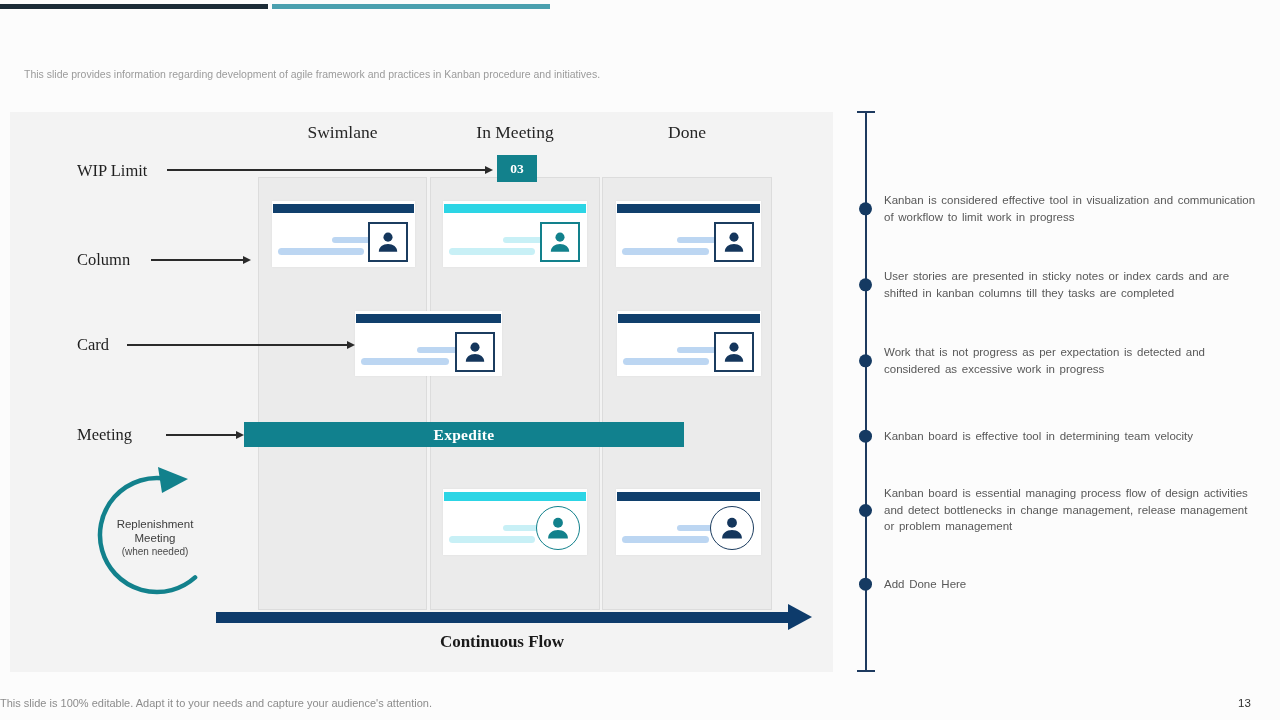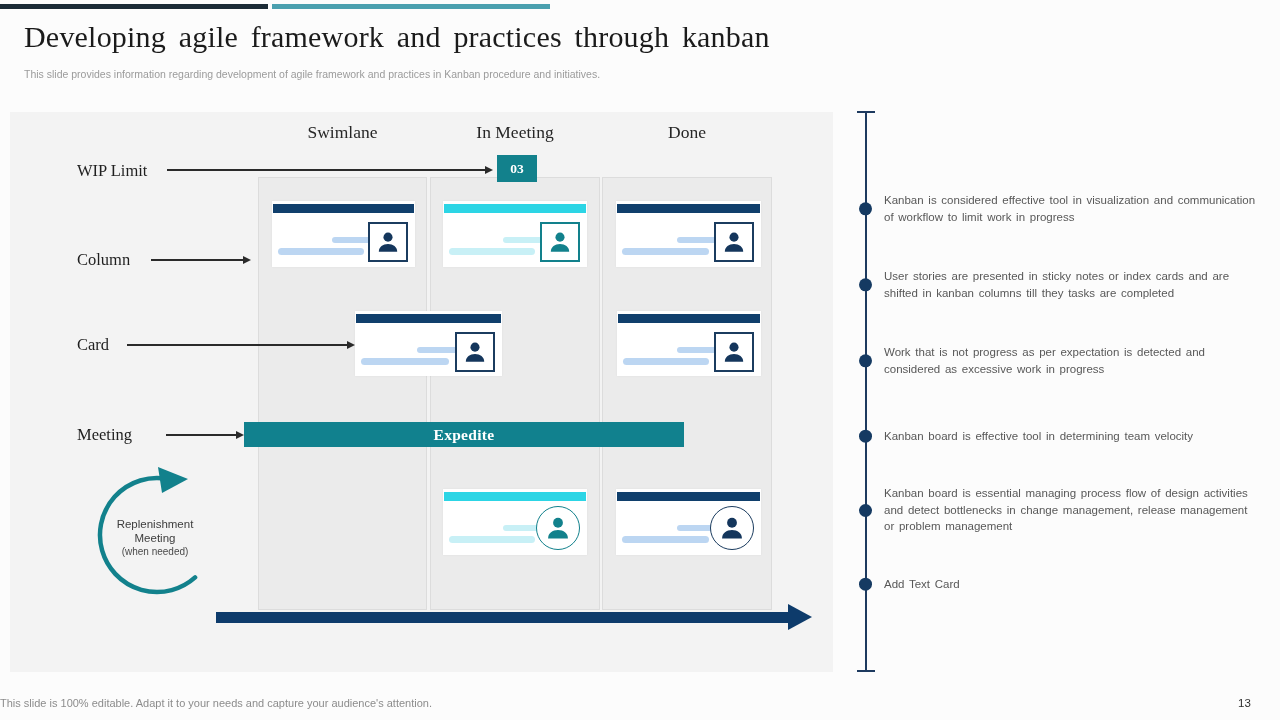--- a/index.html
+++ b/index.html
@@ -107,21 +107,20 @@
   .pagenum{left:1238px; top:697px; font-size:11.5px; color:#2E2E2E;}
 </style>
 </head>
 <body>
 
 <div class="slide">
 
   <div class="abs topbar1"></div>
   <div class="abs topbar2"></div>
 
-  <div class="abs title">Developing agile framework and practices through kanban</div>
   <div class="abs subtitle">This slide provides information regarding development of agile  framework and practices in Kanban procedure and initiatives.</div>
 
   <div class="abs board"></div>
 
   <div class="abs colhead" style="left:258px; width:169px;">Swimlane</div>
   <div class="abs colhead" style="left:430px; width:170px;">In Meeting</div>
   <div class="abs colhead" style="left:602px; width:170px;">Done</div>
 
   <div class="abs kcol kcol1"></div>
   <div class="abs kcol kcol2"></div>
@@ -217,20 +216,21 @@
     <div class="avatar round">
         <svg viewBox="0 0 24 24">
           <circle cx="12" cy="7.5" r="4.2"></circle>
           <path d="M3.5 21c0-4.6 3.8-7.2 8.5-7.2s8.5 2.6 8.5 7.2z"></path>
         </svg>
       </div>
   </div>
 
   <div class="abs flow-shaft"></div>
   <div class="abs flow-head"></div>
+  <div class="abs flow-label">Continuous Flow</div>
 
   <svg class="abs replen-svg" width="130" height="135">
     <path d="M 103.1 109.4 A 57 57 0 1 1 74.9 10.9" fill="none" stroke="#12818C" stroke-width="4.5" stroke-linecap="round"></path>
     <polygon points="66,-1 96,11 70,25" fill="#12818C"></polygon>
   </svg>
   <div class="abs replen-text">
     <div>Replenishment</div>
     <div>Meeting</div>
     <div class="small">(when needed)</div>
   </div>
@@ -254,19 +254,19 @@
   <div class="abs note" style="top:436px;">
     <div class="dot"></div>
     <div class="ntext">Kanban  board  is effective  tool in determining  team velocity</div>
   </div>
   <div class="abs note" style="top:510px;">
     <div class="dot"></div>
     <div class="ntext">Kanban  board  is essential  managing  process flow of design activities  and detect  bottlenecks  in change  management, release  management  or problem  management</div>
   </div>
   <div class="abs note" style="top:584px;">
     <div class="dot"></div>
-    <div class="ntext">Add Text Card</div>
+    <div class="ntext">Add Done Here</div>
   </div>
 
   <div class="abs footer">This slide is 100% editable. Adapt it to your needs and capture your audience's attention.</div>
   <div class="abs pagenum">13</div>
 
 </div>
 
 </body></html>

